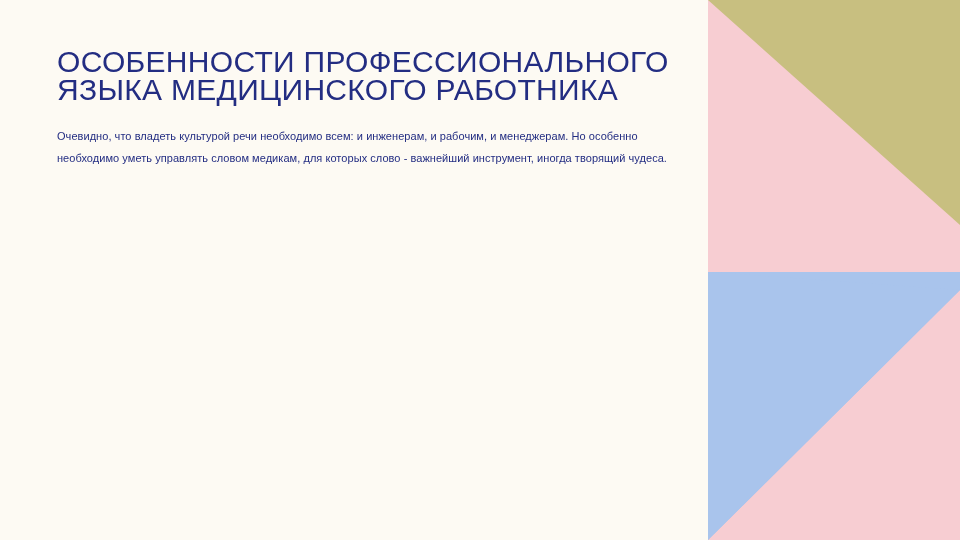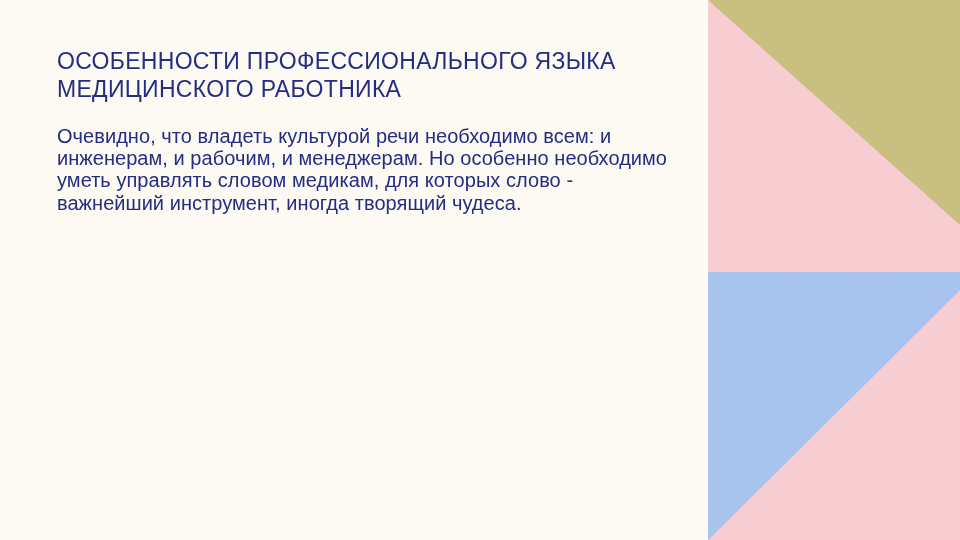--- a/index.html
+++ b/index.html
@@ -41,36 +41,36 @@
   #content {
     position: absolute;
     left: 57px;
     top: 0;
     width: 620px;
   }
 
   #slide-title {
     margin: 0;
     padding-top: 48px;
-    font-size: 23px;
+    font-size: 30px;
     line-height: 27.5px;
     font-weight: 400;
     letter-spacing: 0.3px;
     text-transform: uppercase;
     color: #232D82;
     white-space: pre-line;
   }
 
   #body-copy {
     margin-top: 22px;
   }
 
   .para {
     margin: 0 0 11px 0;
-    font-size: 20px;
+    font-size: 11px;
     line-height: 22.2px;
     font-weight: 400;
     color: #232D82;
     letter-spacing: 0.05px;
   }
   .para:last-child {
     margin-bottom: 0;
   }
 </style>
 </head>

